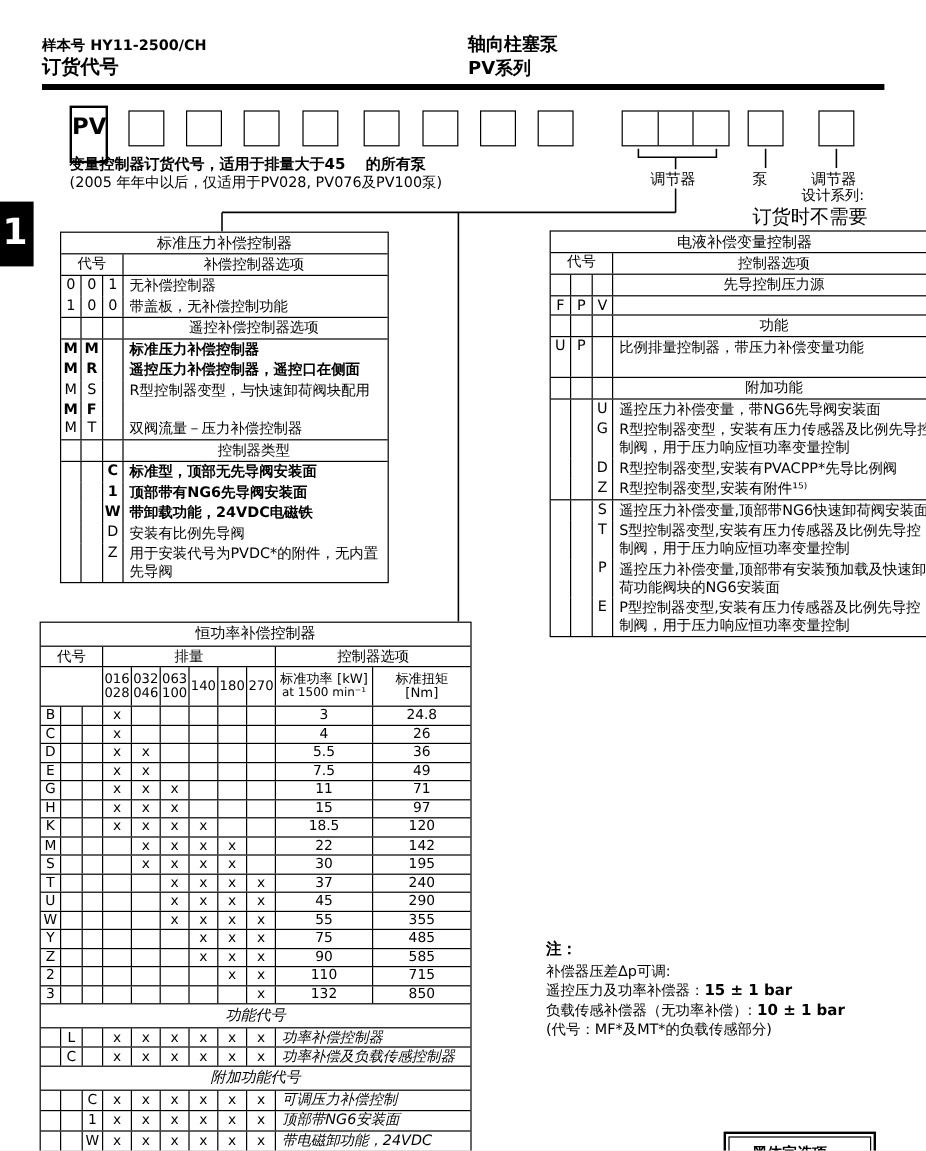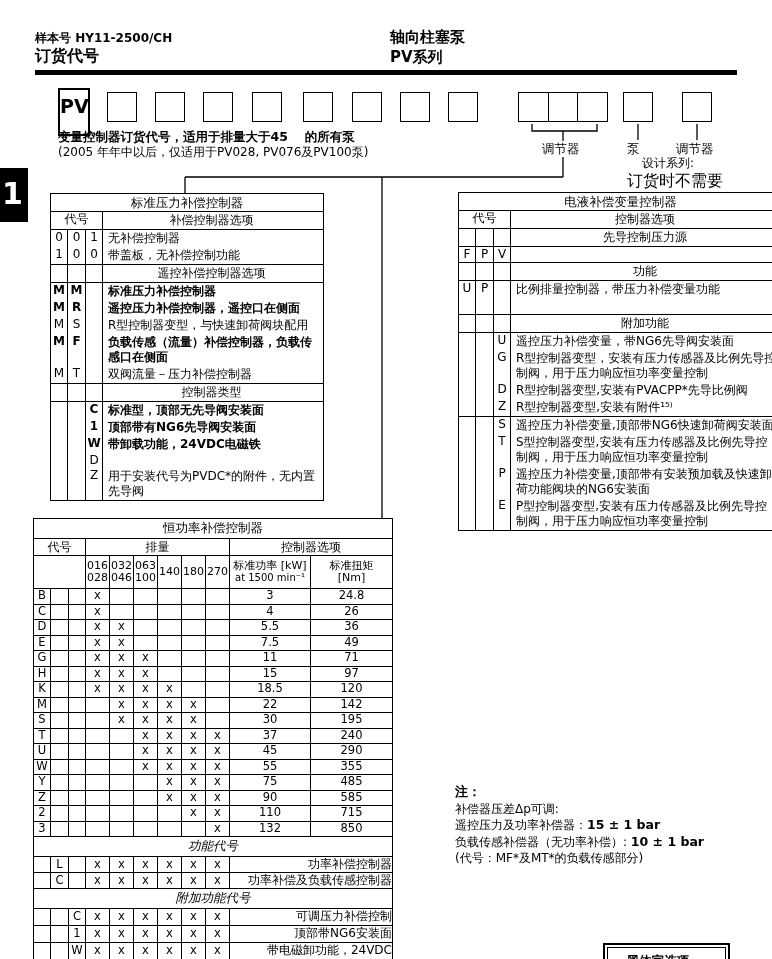--- a/index.html
+++ b/index.html
@@ -20,21 +20,21 @@
   .code-box{width:30px;height:30px;border:1.5px solid #000;box-sizing:border-box;top:92px;}
   .joined{left:518px;top:92px;width:90px;height:30px;border:1.5px solid #000;box-sizing:border-box;display:flex;}
   .joined .cell{flex:1;border-right:1px solid #000;}
   .joined .cell:last-child{border-right:none;}
   .note1{left:58px;top:129px;font-size:12.5px;font-weight:bold;}
   .note2{left:58px;top:144px;font-size:12px;}
   .lbl{font-size:12.5px;}
   .lbl-reg-l{left:542px;top:141px;}
   .lbl-pump{left:627px;top:141px;}
   .lbl-reg-r{left:676px;top:141px;}
-  .lbl-design{left:642px;top:155px;font-size:12px;text-align:center;}
+  .lbl-design{left:668px;top:155px;font-size:12px;text-align:center;}
   .lbl-noorder{left:627px;top:171px;font-size:16px;}
   svg.wires{left:0;top:0;pointer-events:none;}
   
   .ctbl{position:absolute;border:1.5px solid #000;box-sizing:border-box;background:#fff;font-size:12px;line-height:15px;}
   .ctbl > * + *{border-top:1px solid #000;}
   .trow{text-align:center;font-size:12.5px;padding:1px 0;}
   .crow{display:grid;grid-template-columns:17px 18px 17px 1fr;}
   .cc{border-right:1px solid #000;text-align:center;}
   .cd{padding:1px 3px 1px 5px;}
   .cd.sec{text-align:center;padding-left:0;}
@@ -52,21 +52,21 @@
   .pc:last-child{border-right:none;}
   .pgroup .pc{padding:0;font-size:12px;line-height:16px;}
   .span3{grid-column:span 3;}
   .span6{grid-column:span 6;}
   .span2{grid-column:span 2;}
   .psub .pc{font-size:11px;line-height:12px;display:flex;flex-direction:column;justify-content:center;height:32px;box-sizing:border-box;}
   .psub .small{font-size:10px;}
   .pdata .pc{font-size:11.5px;line-height:13.5px;height:14.5px;box-sizing:border-box;}
   .pfunc .pc{font-size:11.5px;line-height:14px;height:15px;box-sizing:border-box;}
   .paddl .pc{font-size:11.5px;line-height:15px;height:16px;box-sizing:border-box;}
-  .pdesc{text-align:right;padding-left:5px;font-size:12px !important;}
+  .pdesc{text-align:left;padding-left:5px;font-size:12px !important;font-style:italic;}
   .psec{text-align:center;padding:1px 0;font-size:12.5px;font-style:italic;}
   
   .notes{left:455px;top:784px;font-size:12px;line-height:16.5px;width:300px;}
   .notes .nt{font-weight:bold;font-size:13px;}
   .notes b{font-size:12.5px;}
   
   .bottom-box{left:603px;top:943px;width:127px;height:34px;border:2px solid #000;box-sizing:border-box;}
   .bottom-box .inner{position:absolute;left:2px;top:2px;right:2px;bottom:-2px;border:1px solid #000;
                      text-align:center;font-weight:bold;font-size:12.5px;padding-top:5px;}
 </style>
@@ -154,21 +154,20 @@
         <div class="crow">
           <span class="cc">M</span>
           <span class="cc">S</span>
           <span class="cc"></span>
           <div class="cd">R型控制器变型，与快速卸荷阀块配用</div>
         </div>
         <div class="crow">
           <span class="cc bold">M</span>
           <span class="cc bold">F</span>
           <span class="cc bold"></span>
-          <div class="cd bold">负载传感（流量）补偿控制器，负载传感口在侧面</div>
         </div>
         <div class="crow">
           <span class="cc">M</span>
           <span class="cc">T</span>
           <span class="cc"></span>
           <div class="cd">双阀流量－压力补偿控制器</div>
         </div>
       </div>
       <div class="crow">
         <span class="cc"></span>
@@ -192,20 +191,21 @@
         <div class="crow">
           <span class="cc bold"></span>
           <span class="cc bold"></span>
           <span class="cc bold">W</span>
           <div class="cd bold">带卸载功能，24VDC电磁铁</div>
         </div>
         <div class="crow">
           <span class="cc"></span>
           <span class="cc"></span>
           <span class="cc">D</span>
+          <div class="cd">安装有比例先导阀</div>
         </div>
         <div class="crow">
           <span class="cc"></span>
           <span class="cc"></span>
           <span class="cc">Z</span>
           <div class="cd">用于安装代号为PVDC*的附件，无内置先导阀</div>
         </div>
       </div>
     </div>
 

